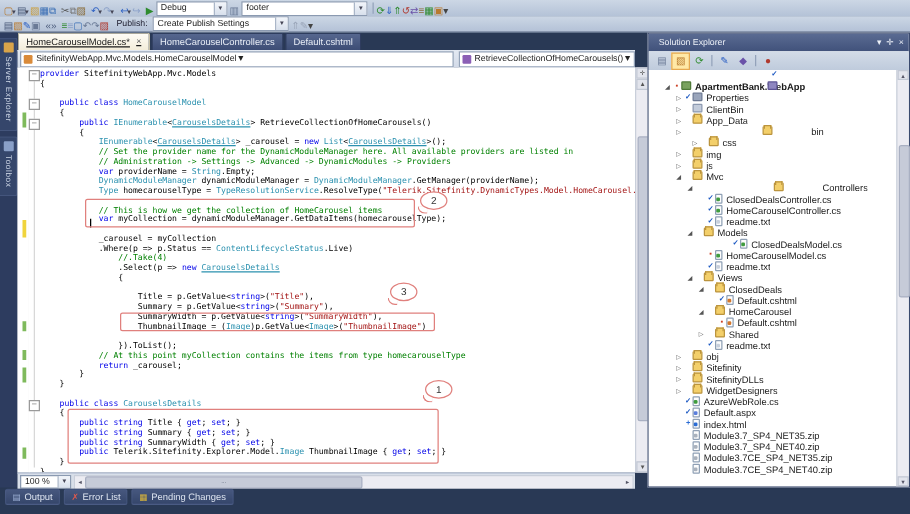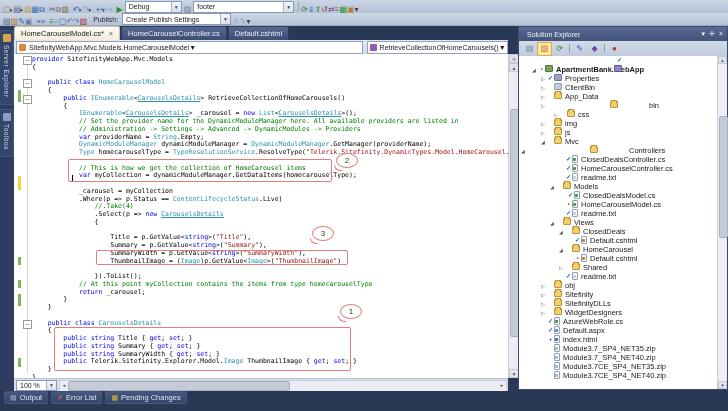--- a/index.html
+++ b/index.html
@@ -21,21 +21,21 @@
   #leftstrip{position:absolute;left:0;top:26px;width:14px;bottom:21px;background:#2d3c5f;}
   .vtab{margin-top:4px;padding:3px 0 6px 0;border:1px solid #44557c;border-left:none;border-radius:0 2px 2px 0;
         background:#35466b;display:flex;flex-direction:column;align-items:center;}
   .vtab .vico{width:8px;height:8px;margin-bottom:3px;border-radius:1px;}
   .vtab .vlabel{writing-mode:vertical-lr;font-size:6.5px;color:#cdd6e6;letter-spacing:.5px;}
   
   #tabsbar{position:absolute;left:14px;top:26px;width:494px;height:14px;display:flex;align-items:flex-end;
            border-bottom:1px solid #efe9d5;}
   .doctab{height:13px;display:flex;align-items:center;padding:0 6px;font-size:7.5px;margin-right:1px;
           border-radius:2px 2px 0 0;color:#e8edf6;background:linear-gradient(#56678f,#3d4d75);border:1px solid #2e3c5e;border-bottom:none;}
-  .doctab.active{background:linear-gradient(#fefcf6,#f3edda);color:#1a1a1a;border-color:#c9c2a8;}
+  .doctab.active{background:linear-gradient(#fefcf6,#f3edda);color:#1a1a1a;border-color:#c9c2a8;text-decoration:underline;}
   .doctab .closex{margin-left:5px;font-size:7px;color:#555;}
   
   #navbar{position:absolute;left:14px;top:40px;width:494px;height:14px;background:linear-gradient(#e3e9f2,#d2dae8);
           display:flex;align-items:center;border-bottom:1px solid #b9c4d6;}
   .navcombo{height:11px;background:#fff;border:1px solid #93a2b8;display:flex;align-items:center;
             font-size:7px;color:#222;padding-left:2px;position:relative;}
   .navico{width:7px;height:7px;border-radius:1px;margin-right:3px;flex:0 0 auto;}
   
   #editor{position:absolute;left:14px;top:54px;width:494px;height:324px;background:#fff;overflow:hidden;}
   #selmargin{position:absolute;left:0;top:0;width:9px;bottom:0;background:#fff;border-right:1px solid #f0f0f0;}
@@ -326,21 +326,21 @@
           <span class="st"></span>
           <span class="ti"><span class="ic ic-folder"></span></span>
           <span class="lbl">js</span>
         </div>
         <div class="trow" style="padding-left: 20px;">
           <span class="exp">◢</span>
           <span class="st"></span>
           <span class="ti"><span class="ic ic-folder"></span></span>
           <span class="lbl">Mvc</span>
         </div>
-        <div class="trow" style=" gap: 28px;">
+        <div class="trow" style="padding-left: 29px; gap: 28px;">
           <span class="exp">◢</span>
           <span class="st"></span>
           <span class="ti"><span class="ic ic-folder"></span></span>
           <span class="lbl">Controllers</span>
         </div>
         <div class="trow" style="padding-left: 38px;">
           <span class="exp"></span>
           <span class="st" style="color: rgb(26, 87, 194);">✓</span>
           <span class="ti"><span class="ic ic-file ic-cs"></span></span>
           <span class="lbl">ClosedDealsController.cs</span>
@@ -356,21 +356,21 @@
           <span class="st" style="color: rgb(26, 87, 194);">✓</span>
           <span class="ti"><span class="ic ic-file ic-txt"></span></span>
           <span class="lbl">readme.txt</span>
         </div>
         <div class="trow" style="padding-left: 29px;">
           <span class="exp">◢</span>
           <span class="st"></span>
           <span class="ti"><span class="ic ic-folder"></span></span>
           <span class="lbl">Models</span>
         </div>
-        <div class="trow" style="padding-left: 40px;">
+        <div class="trow" style="padding-left: 58px;">
           <span class="exp"></span>
           <span class="st" style="color: rgb(26, 87, 194);">✓</span>
           <span class="ti"><span class="ic ic-file ic-cs"></span></span>
           <span class="lbl">ClosedDealsModel.cs</span>
         </div>
         <div class="trow" style="padding-left: 38px;">
           <span class="exp"></span>
           <span class="st" style="color: rgb(204, 65, 37);">▪</span>
           <span class="ti"><span class="ic ic-file ic-cs"></span></span>
           <span class="lbl">HomeCarouselModel.cs</span>

